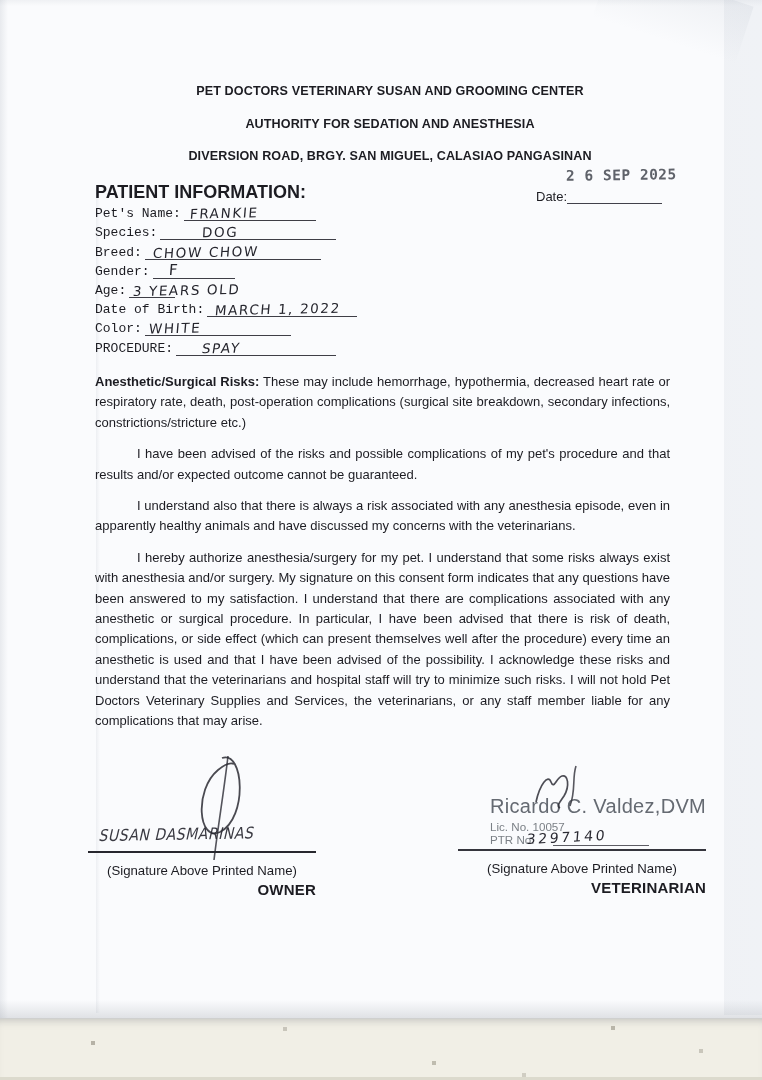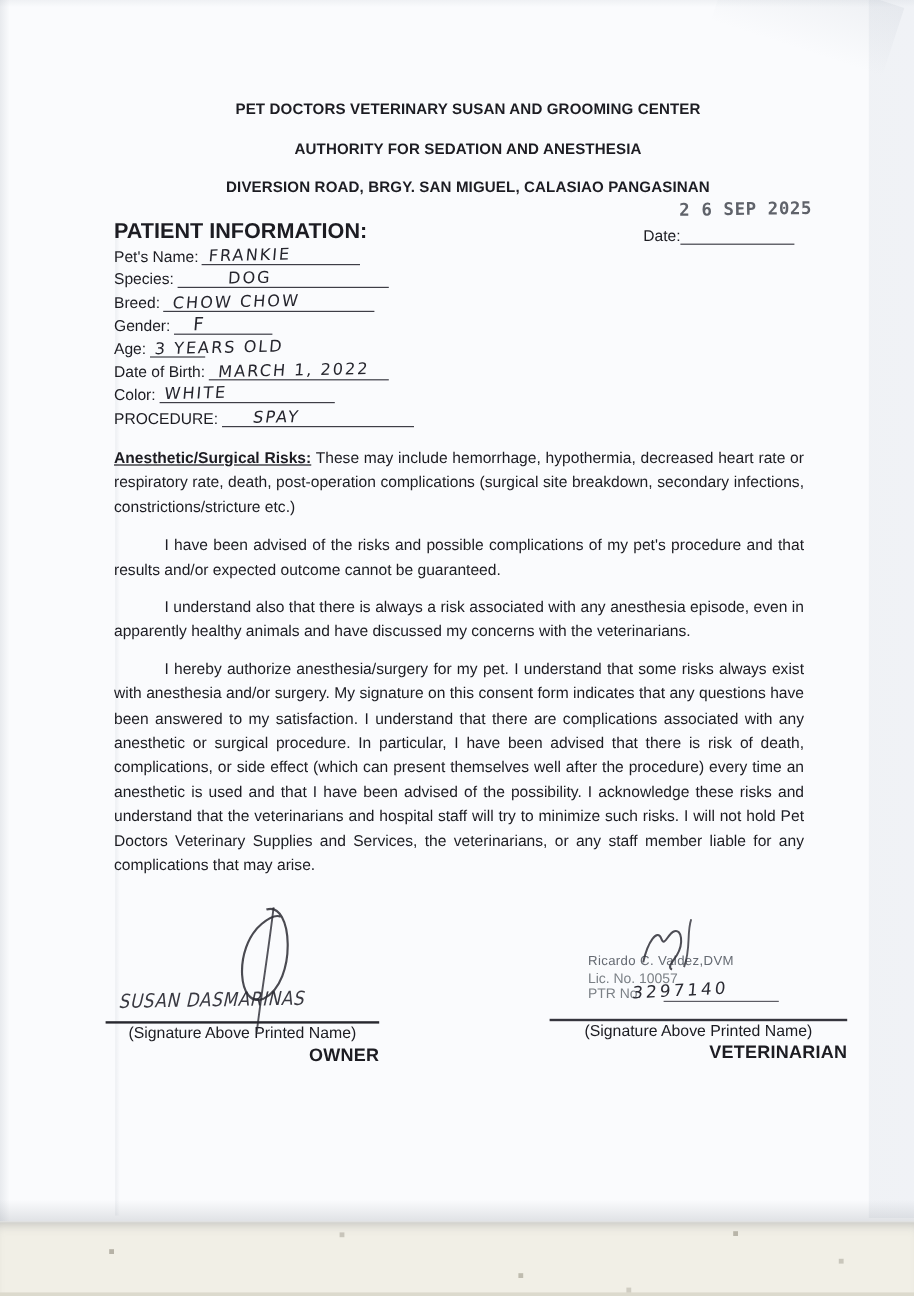--- a/index.html
+++ b/index.html
@@ -33,48 +33,48 @@
 
   
   .section-title{position:absolute;left:95px;top:182px;font-weight:bold;font-size:18px;}
   .date-block{position:absolute;left:536px;top:189px;display:flex;align-items:flex-end;font-size:13px;}
   .date-line{display:inline-block;width:95px;border-bottom:1.4px solid #41414a;height:14px;}
   .date-stamp{position:absolute;left:30px;top:-22px;font-family:"DejaVu Sans Mono",monospace;
      font-size:14.5px;font-weight:bold;color:#4a4e56;letter-spacing:.5px;opacity:.88;
      transform:rotate(-.8deg);white-space:nowrap;}
   .fields{position:absolute;left:95px;top:202px;width:340px;font-size:13px;}
   .field-line{display:flex;align-items:flex-end;height:19.2px;}
-  .field-line .lbl{white-space:nowrap;padding-right:3px;}
+  .field-line .lbl{white-space:nowrap;padding-right:3px;font-family:Liberation Mono, monospace;}
   .fill{position:relative;display:inline-block;border-bottom:1.5px solid #3e3e46;height:15px;}
   .hw{font-family:"DejaVu Sans",sans-serif;color:#26262e;font-size:13.5px;font-weight:500;
      position:absolute;bottom:-1px;white-space:nowrap;letter-spacing:1.6px;
      transform:skewX(-6deg) rotate(-1.2deg);}
 
   
   .paragraphs{position:absolute;left:95px;top:372px;width:575px;font-size:13px;line-height:20.4px;}
   .paragraphs p{margin:0 0 11px;text-align:justify;}
   .paragraphs p.indent{text-indent:42px;}
-  .lead{font-weight:bold;text-decoration:underline;}
+  .lead{font-weight:bold;}
 
   
   .signatures{position:absolute;left:0;top:790px;width:762px;height:110px;font-size:13.2px;}
   .sig-col{position:absolute;text-align:center;}
   .owner-col{left:88px;width:228px;}
   .vet-col{left:458px;width:248px;}
   .sig-line-owner{border-top:2.5px solid #27272e;margin-top:61px;}
   .sig-line-vet{border-top:2px solid #35353d;margin-top:59px;}
-  .sig-caption{margin-top:0;font-size:13.2px;}
+  .sig-caption{margin-top:10px;font-size:13.2px;}
   .sig-role{margin-top:3px;font-weight:bold;font-size:15px;letter-spacing:.2px;text-align:right;}
   .owner-scrawl{position:absolute;left:12px;top:36px;font-family:"DejaVu Sans",sans-serif;
      color:#2a2a33;font-size:14px;letter-spacing:.5px;white-space:nowrap;
      transform:skewX(-14deg) rotate(-1deg) scaleY(1.15);opacity:.92;}
   .owner-flourish{position:absolute;left:96px;top:-34px;}
   .vet-flourish{position:absolute;left:74px;top:-28px;}
   .stamp-block{position:absolute;left:32px;top:5px;text-align:left;color:#6a6f76;}
-  .stamp-name{font-size:11px;letter-spacing:.3px;color:#656a72;}
+  .stamp-name{font-size:20px;letter-spacing:.3px;color:#656a72;}
   .stamp-lic{font-size:11.6px;margin-top:2px;color:#7b8086;}
   .stamp-ptr{font-size:11.6px;color:#7b8086;display:flex;align-items:flex-end;gap:15px;}
   .ptr-fill{position:relative;display:inline-block;width:96px;border-bottom:1.3px solid #5c5c64;
      height:12px;margin-left:4px;}
   .ptr-hw{position:absolute;left:-26px;bottom:0;font-family:"DejaVu Sans",sans-serif;
      color:#2b2b33;font-size:14px;letter-spacing:2.5px;white-space:nowrap;
      transform:skewX(-8deg) rotate(-3deg);}
 </style>
 </head>
 <body>

